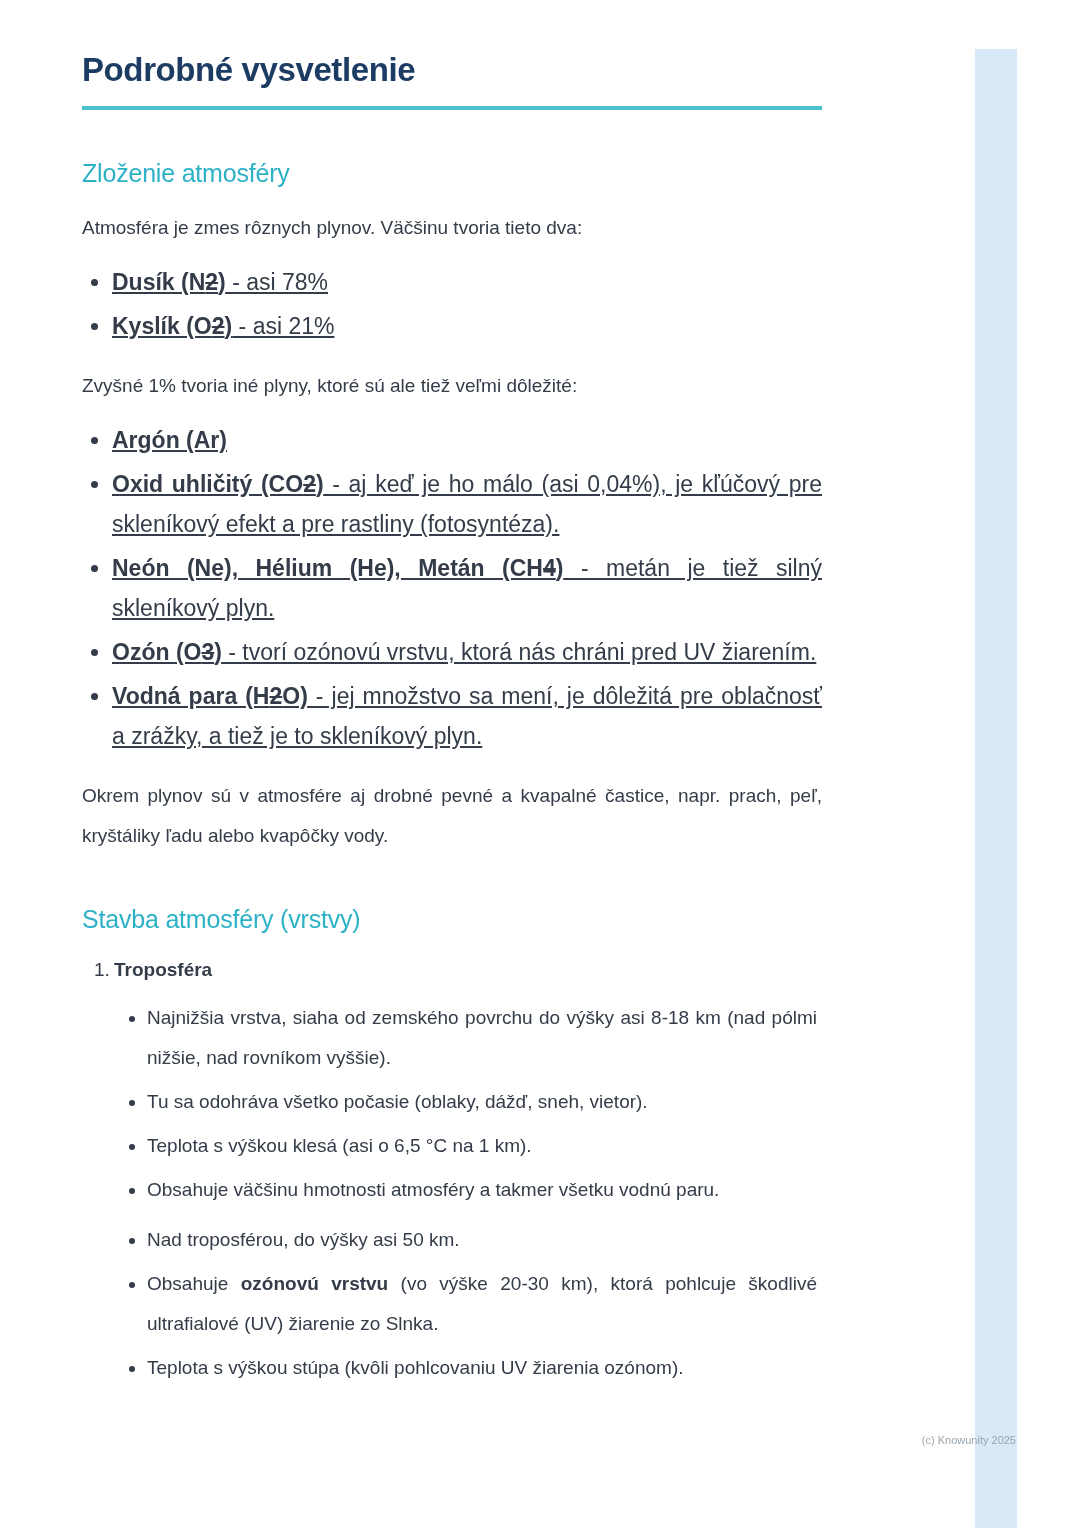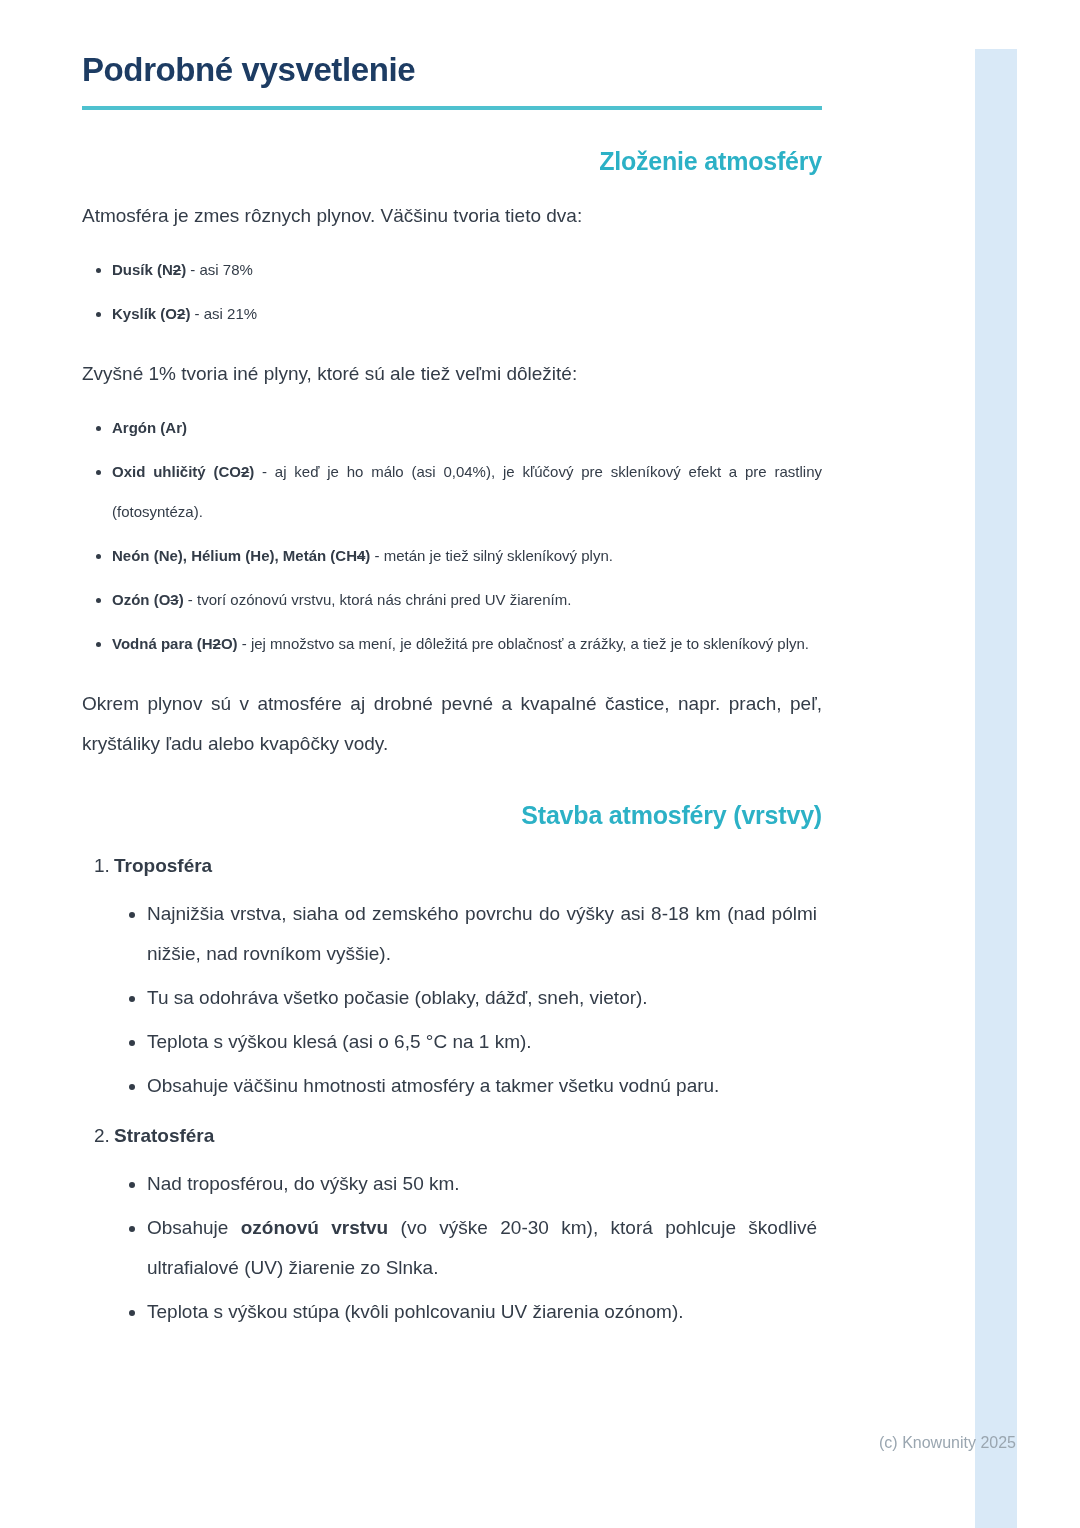--- a/index.html
+++ b/index.html
@@ -13,44 +13,43 @@
   }
   .stripe {
     position: absolute;
     left: 975px; top: 49px;
     width: 42px; height: 1479px;
     background: var(--stripe, #d9e9f7);
   }
   .watermark {
     position: absolute;
     top: 1434px; right: 64px;
-    font-size: 16px;
+    font-size: 11px;
     color: var(--muted, #9aa6b0);
     z-index: 2;
   }
   .page { position: absolute; left: 82px; top: 0; width: 740px; }
   h1.doc-title {
     margin-top: 50px;
     font-size: 33px; line-height: 40px;
     font-weight: 700;
     color: var(--navy, #1d3c63);
     letter-spacing: -0.4px;
   }
   .rule { margin-top: 16px; height: 4px; background: var(--rule, #4ec1cf); }
   h2.section-heading {
-    margin-top: 36px;
+    margin-top: 48px;
     font-size: 25px; line-height: 30px;
-    font-weight: 700;
+    font-weight: 400;
     color: var(--accent, #2cb1c6);
     letter-spacing: -0.2px;
-    text-align: right;
   }
   .para { margin-top: 20px; font-size: 19px; line-height: 40px; text-align: justify; }
   ul.bullets { margin-top: 14px; list-style: disc; padding-left: 30px; }
-  ul.bullets > li { font-size: 15px; line-height: 40px; margin-top: 4px; text-align: justify; }
+  ul.bullets > li { font-size: 23px; line-height: 40px; margin-top: 4px; text-align: justify; text-decoration: underline; }
   .b { font-weight: 700; }
   .st { text-decoration: line-through; }
   .layers { margin-top: 16px; }
   .layer { margin-top: 10px; }
   .layer-head { font-size: 19px; line-height: 40px; padding-left: 12px; }
   .layer-head .num { display: inline-block; min-width: 20px; }
   ul.subbullets {
     margin-top: 8px; margin-left: 35px;
     list-style: disc; padding-left: 30px;
     width: 700px;
@@ -102,23 +101,20 @@
         </div>
         <ul class="subbullets">
           <li>Najnižšia vrstva, siaha od zemského povrchu do výšky asi 8-18 km (nad pólmi nižšie, nad rovníkom vyššie).</li>
           <li>Tu sa odohráva všetko počasie (oblaky, dážď, sneh, vietor).</li>
           <li>Teplota s výškou klesá (asi o 6,5 °C na 1 km).</li>
           <li>Obsahuje väčšinu hmotnosti atmosféry a takmer všetku vodnú paru.</li>
         </ul>
       </div>
 
       <div class="layer">
-        <div class="layer-head">
-          <span class="num">2.</span><span class="b">Stratosféra</span>
-        </div>
         <ul class="subbullets">
           <li>Nad troposférou, do výšky asi 50 km.</li>
           <li><span>Obsahuje </span><span class="b">ozónovú vrstvu</span><span> (vo výške 20-30 km), ktorá pohlcuje škodlivé ultrafialové (UV) žiarenie zo Slnka.</span></li>
           <li>Teplota s výškou stúpa (kvôli pohlcovaniu UV žiarenia ozónom).</li>
         </ul>
       </div>
 
     </div>
   </section>
 

